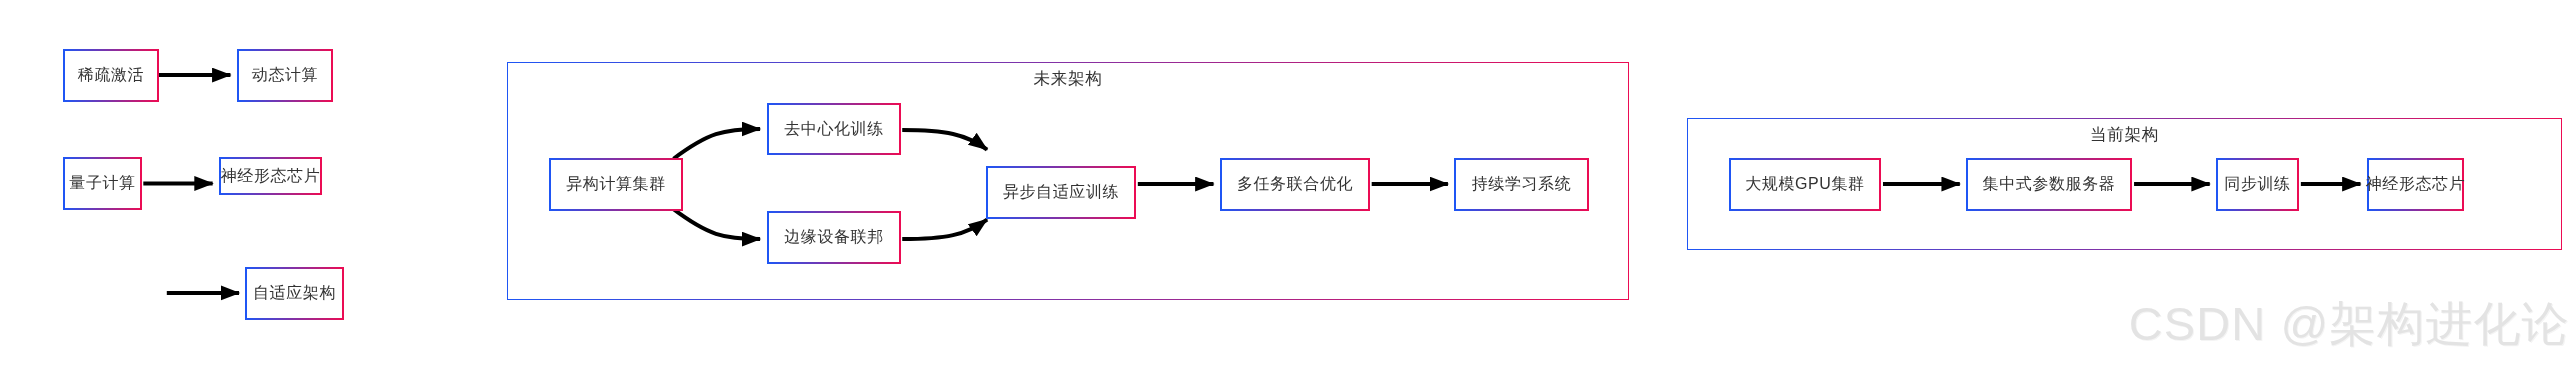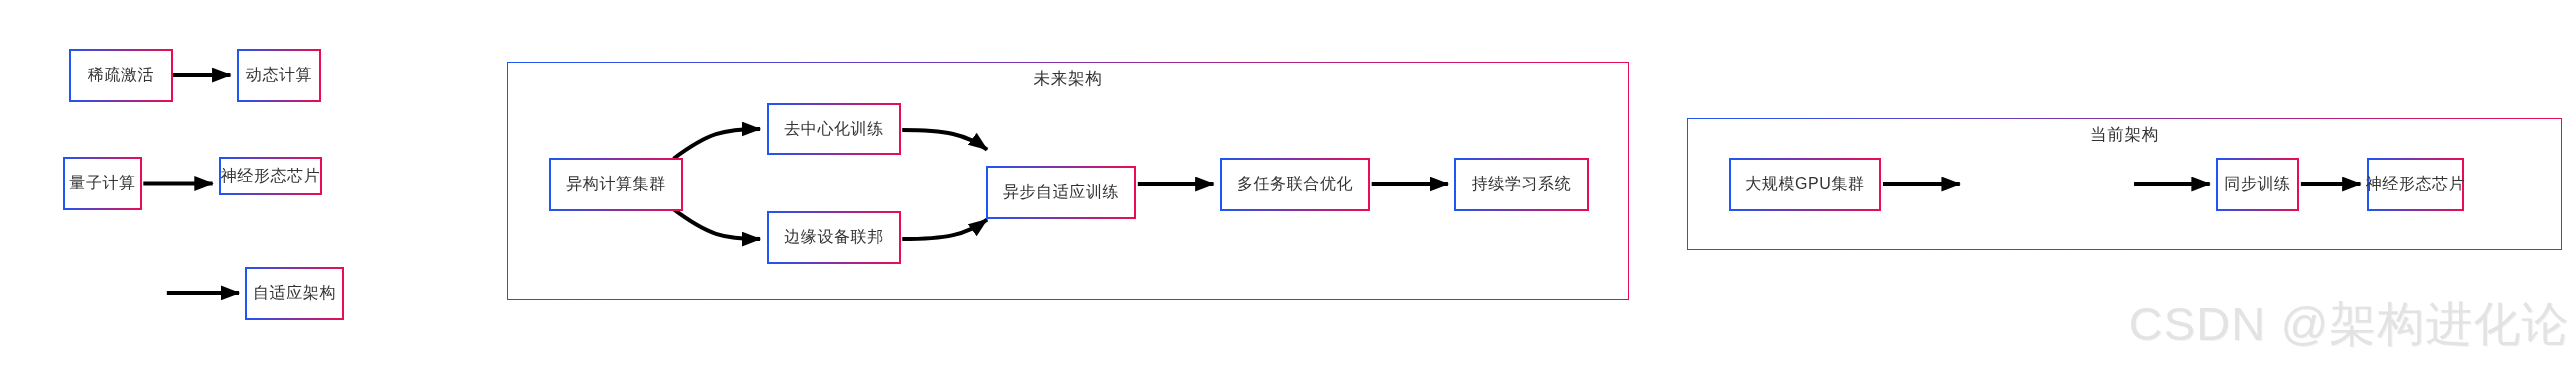--- a/index.html
+++ b/index.html
@@ -93,39 +93,40 @@
     <path class="edge" d="M1175 365 C1235 410 1262 417 1326 417" marker-end="url(#ah)"></path>
     <path class="edge" d="M1574 227 C1650 227 1685 234 1722 261" marker-end="url(#ah)"></path>
     <path class="edge" d="M1574 417 C1650 417 1685 410 1722 383" marker-end="url(#ah)"></path>
     <path class="edge" d="M1985 321 L2117 321" marker-end="url(#ah)"></path>
     <path class="edge" d="M2393 321 L2526 321" marker-end="url(#ah)"></path>
     <path class="edge" d="M3285 321 L3419 321" marker-end="url(#ah)"></path>
     <path class="edge" d="M3723 321 L3855 321" marker-end="url(#ah)"></path>
     <path class="edge" d="M4014 321 L4118 321" marker-end="url(#ah)"></path>
   </svg>
 
-  <div class="node" style="left:69px; top:49px; width:104px; height:53px;">稀疏激活</div>
-  <div class="node" style="left:237px; top:49px; width:84px; height:53px;">动态计算</div>
+  <div class="node" style="left:63px; top:49px; width:96px; height:53px;">稀疏激活</div>
+  <div class="node" style="left:237px; top:49px; width:96px; height:53px;">动态计算</div>
   <div class="node" style="left:63px; top:157px; width:79px; height:53px;">量子计算</div>
   <div class="node" style="left:219px; top:157px; width:103px; height:38px;">神经形态芯片</div>
   <div class="node" style="left:245px; top:267px; width:99px; height:53px;">自适应架构</div>
 
   <div class="group" style="left:507px; top:62px; width:1122px; height:238px;">
     <div class="group-title">未来架构</div>
   </div>
   <div class="node" style="left:549px; top:158px; width:134px; height:53px;">异构计算集群</div>
   <div class="node" style="left:767px; top:103px; width:134px; height:52px;">去中心化训练</div>
   <div class="node" style="left:767px; top:211px; width:134px; height:53px;">边缘设备联邦</div>
   <div class="node" style="left:986px; top:166px; width:150px; height:53px;">异步自适应训练</div>
   <div class="node" style="left:1220px; top:158px; width:150px; height:53px;">多任务联合优化</div>
   <div class="node" style="left:1454px; top:158px; width:135px; height:53px;">持续学习系统</div>
 
   <div class="group" style="left:1687px; top:118px; width:875px; height:132px;">
     <div class="group-title">当前架构</div>
   </div>
   <div class="node" style="left:1729px; top:158px; width:152px; height:53px;">大规模GPU集群</div>
+  <div class="node" style="left:1966px; top:158px; width:166px; height:53px;">集中式参数服务器</div>
   <div class="node" style="left:2216px; top:158px; width:83px; height:53px;">同步训练</div>
   <div class="node" style="left:2367px; top:158px; width:97px; height:53px;">神经形态芯片</div>
 
   <div class="watermark">CSDN @架构进化论</div>
 
 </div>
 
 
 </body></html>

